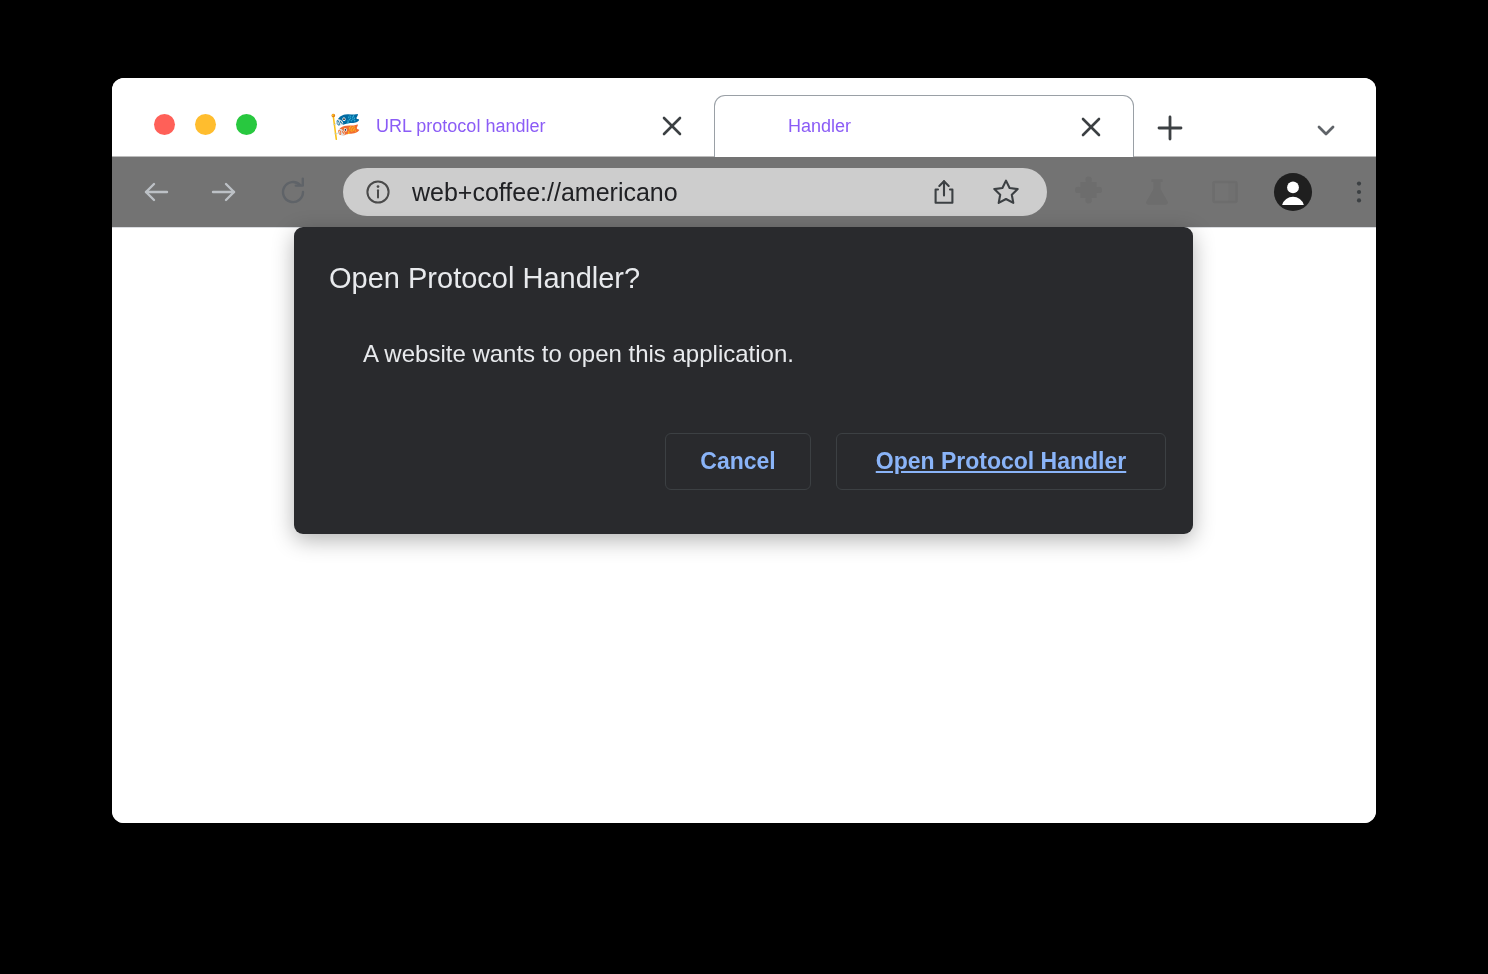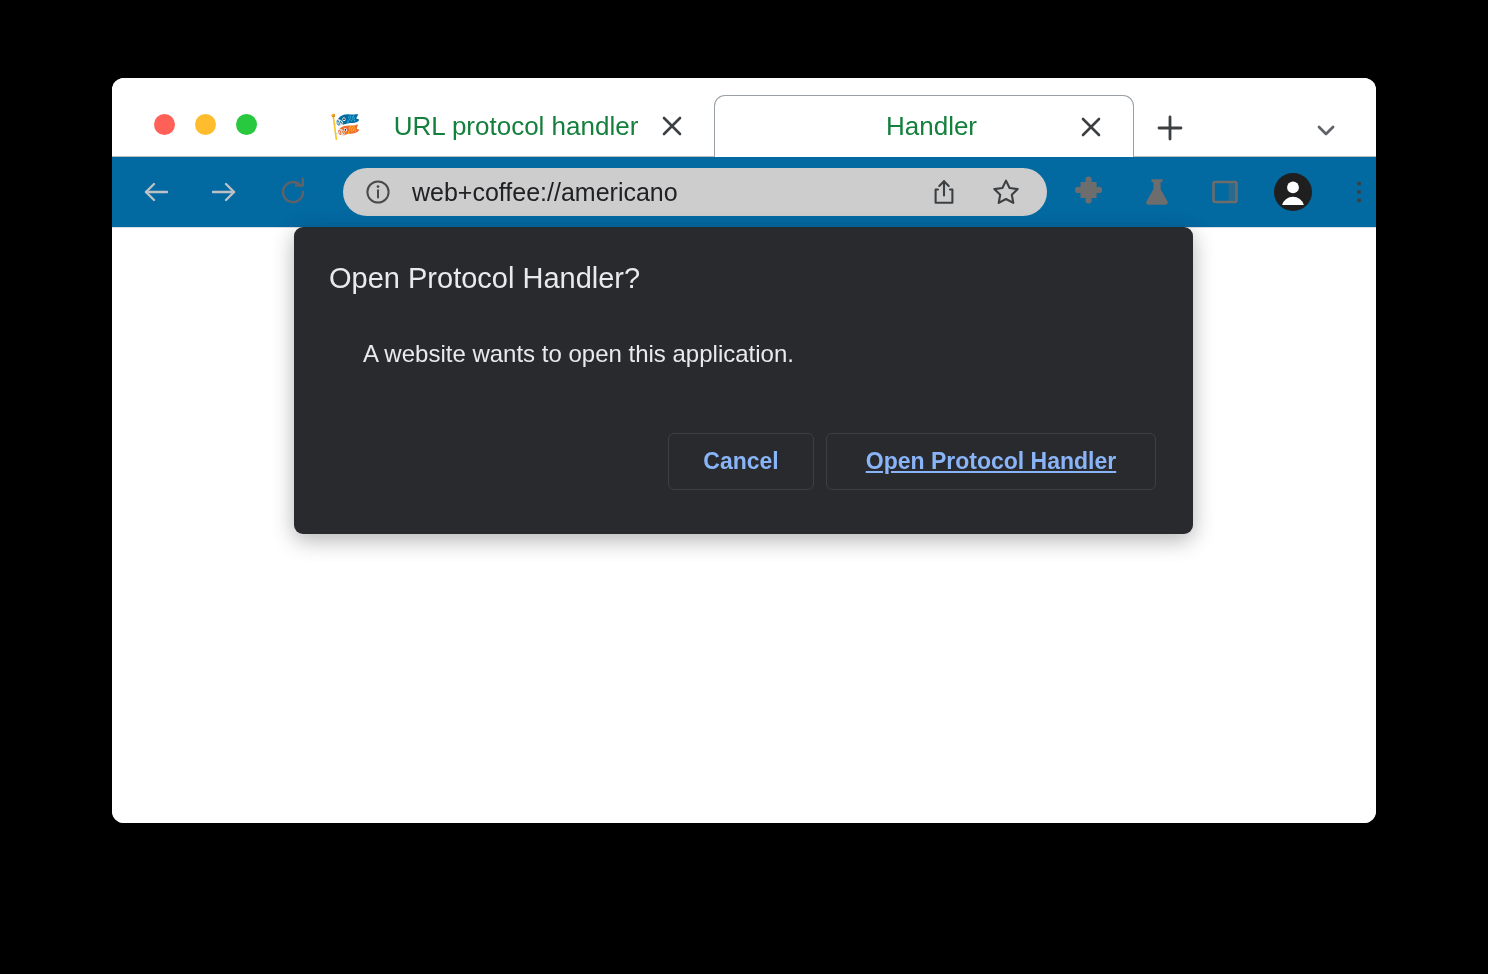--- a/index.html
+++ b/index.html
@@ -78,27 +78,26 @@
     width: 30px;
     height: 30px;
     display: flex;
     align-items: center;
     justify-content: center;
     font-size: 25px;
     line-height: 1;
     flex: 0 0 auto;
   }
   .tab-title {
-    font-size: 26px;
-    color: #15803d;
+    font-size: 18px;
+    color: #8b5cf6;
     margin-left: 15px;
     flex: 1 1 auto;
     white-space: nowrap;
     overflow: hidden;
-    text-align: center;
   }
   #tab-1 .tab-title {
     margin-left: 73px;
   }
   .tab-close {
     flex: 0 0 auto;
     margin-right: 26px;
     width: 32px;
     height: 32px;
     display: flex;
@@ -127,21 +126,21 @@
     display: flex;
     align-items: center;
     justify-content: center;
     color: #5f6368;
   }
 
   
   #toolbar {
     position: relative;
     height: 71px;
-    background: #0369a1;
+    background: #737373;
     border-bottom: 1px solid #dadce0;
     box-sizing: border-box;
     display: flex;
     align-items: center;
   }
   .nav-btn {
     width: 44px;
     height: 44px;
     display: flex;
     align-items: center;
@@ -241,25 +240,25 @@
   #dialog-message {
     position: absolute;
     left: 69px;
     top: 113px;
     font-size: 24px;
     color: #e8eaed;
     white-space: nowrap;
   }
   #dialog-buttons {
     position: absolute;
-    right: 37px;
+    right: 27px;
     bottom: 44px;
     display: flex;
     align-items: center;
-    gap: 12px;
+    gap: 25px;
     justify-content: flex-end;
   }
   .dlg-btn {
     height: 57px;
     border-radius: 6px;
     border: 1px solid #3c4043;
     background: #292a2d;
     color: #8ab4f8;
     font-family: "Liberation Sans", sans-serif;
     font-size: 23px;

